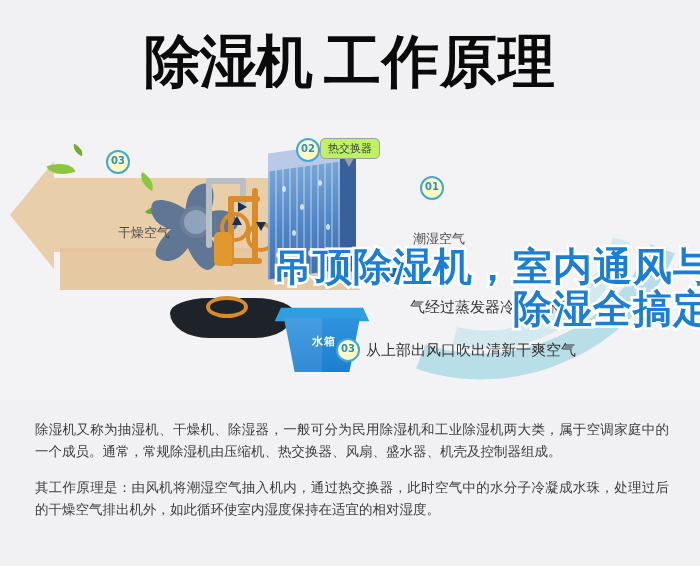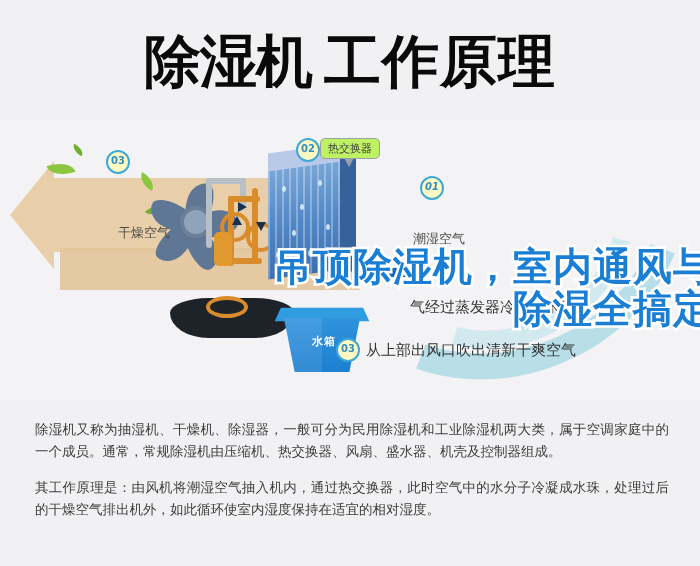--- a/index.html
+++ b/index.html
@@ -281,21 +281,21 @@
       <div class="tank-label">水箱</div>
     </div>
 
     <div class="badge" style="left:106px;top:30px;">03</div>
     <div class="lbl" style="left:118px;top:104px;">干燥空气</div>
 
     <div class="badge" style="left:296px;top:18px;">02</div>
     <div class="bubble" style="left:320px;top:18px;">热交换器</div>
     <div class="bubble-tail" style="left:344px;top:38px;"></div>
 
-    <div class="badge" style="left:420px;top:56px;font-style:italic;">01</div>
+    <div class="badge" style="left:420px;top:56px;">01</div>
     <div class="lbl" style="left:390px;top:110px;margin-left:23px;">潮湿空气</div>
 
     <div class="step" style="left:386px;top:178px;margin-left:24px;">
       <span class="stxt">气经过蒸发器冷凝成水珠</span>
     </div>
     <div class="step" style="left:336px;top:218px;">
       <span class="badge" style="position:relative;left:0;top:0;display:inline-block;">03</span>
       <span class="stxt">从上部出风口吹出清新干爽空气</span>
     </div>
 

